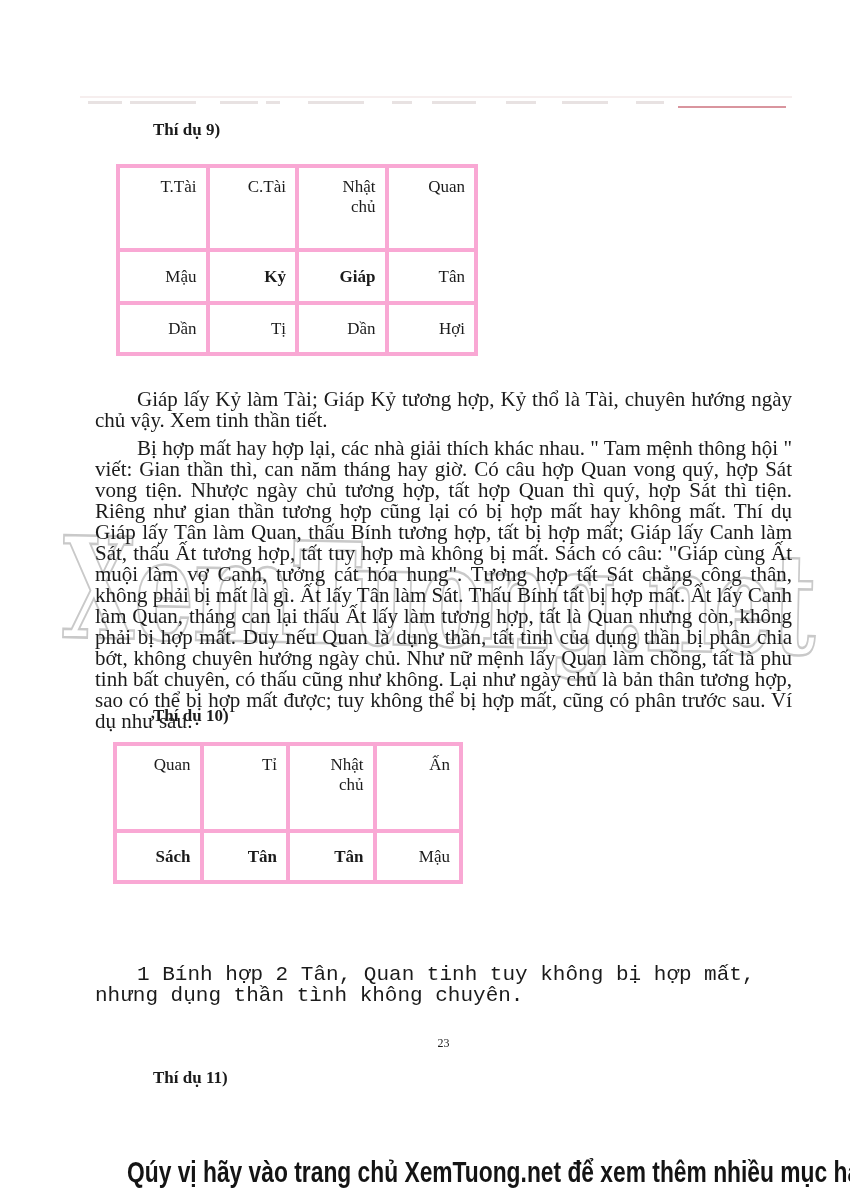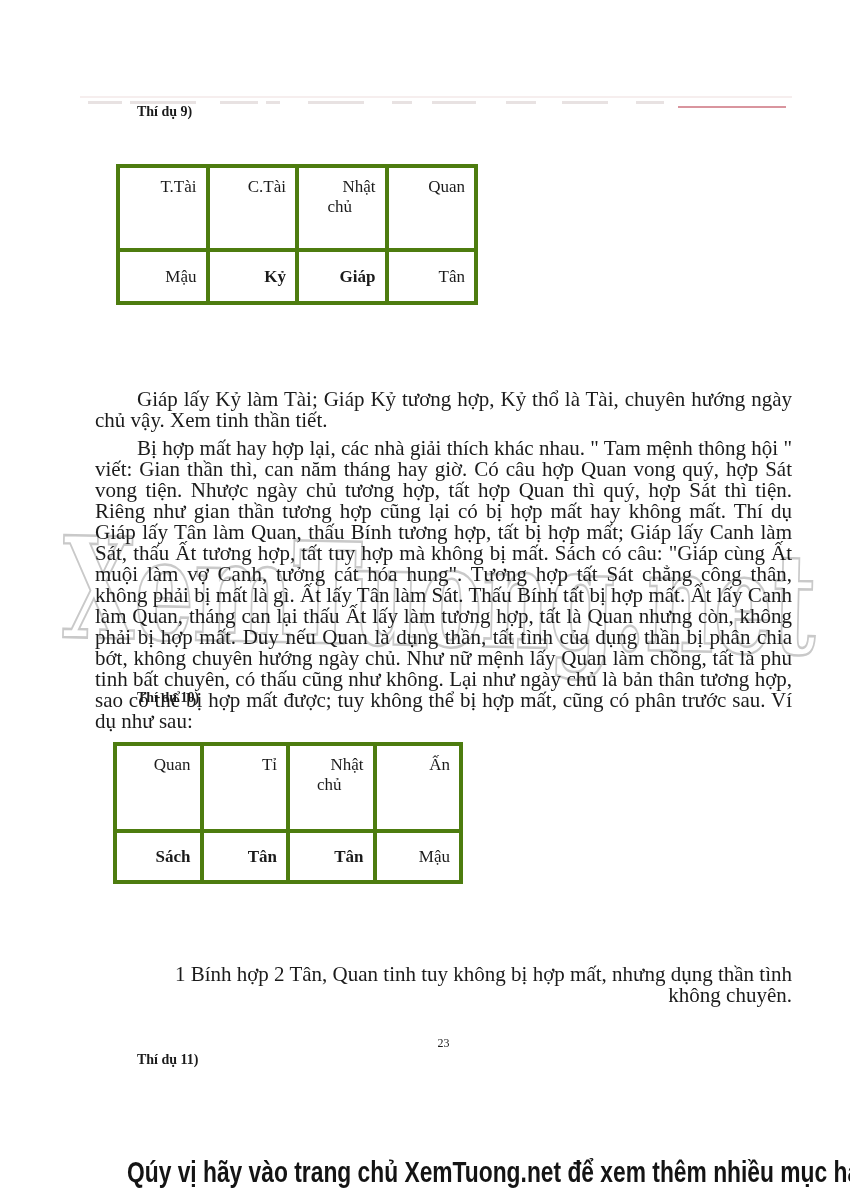--- a/index.html
+++ b/index.html
@@ -13,43 +13,43 @@
 
   
   .watermark{position:absolute;left:64px;top:518px;white-space:nowrap;
              font-family:"DejaVu Serif",serif;font-weight:bold;font-size:140px;line-height:1;
              color:transparent;-webkit-text-stroke:2.5px #c9c9c9;
              transform:rotate(1.3deg) scaleX(0.67);transform-origin:left top;
              letter-spacing:-1px;pointer-events:none;}
 
   .content-layer{position:absolute;inset:0;z-index:2;}
 
-  .heading{position:absolute;left:137px;font-weight:bold;font-size:14px;margin:0;}
+  .heading{position:absolute;left:137px;font-weight:bold;font-size:17px;margin:16px;}
   #heading9{top:104px;}
   #heading10{top:690px;}
   #heading11{top:1052px;}
 
   .para{position:absolute;left:95px;width:697px;margin:0;font-size:21px;line-height:21px;
         text-align:justify;text-indent:42px;}
   #para1{top:389px;}
   #para2{top:438px;}
-  #note{top:964px;text-align:right;}
+  #note{top:964px;text-align:left;font-family:Liberation Mono, monospace;}
 
   table.pillars{position:absolute;border-collapse:collapse;table-layout:fixed;}
   #table1{left:116px;top:164px;width:362px;}
   #table2{left:113px;top:742px;width:350px;}
-  table.pillars td{border:4px solid #4d7c0f;background:transparent;
+  table.pillars td{border:4px solid #f9a8d4;background:transparent;
                    font-size:17px;text-align:right;padding:0 9px 0 0;}
   tr.role-row td{height:71px;vertical-align:top;padding-top:9px;}
   #table2 tr.role-row td{height:74px;}
   tr.stem-row td{height:49px;vertical-align:middle;}
   tr.branch-row td{height:47px;vertical-align:middle;}
   #table2 tr.stem-row td,#table2 tr.branch-row td{height:47px;}
   td .l1{display:block;text-align:right;}
-  td .l2{display:block;text-align:center;padding-left:5px;}
+  td .l2{display:block;text-align:right;padding-left:5px;}
   td.bold{font-weight:bold;}
 
   .page-number{position:absolute;left:95px;top:1036px;width:697px;text-align:center;
                font-size:12px;}
 
   .footer{position:absolute;left:0;top:1155px;width:850px;text-align:center;}
   .footer-inner{display:inline-block;font-family:"Liberation Sans",sans-serif;font-weight:bold;
                 font-size:30px;color:#141414;white-space:nowrap;transform:scaleX(0.76);
                 transform-origin:center;}
 </style>
@@ -87,20 +87,26 @@
           <span class="l2">chủ</span>
         </td>
         <td>Quan</td>
       </tr>
       <tr class="stem-row">
         <td>Mậu</td>
         <td class="bold">Kỷ</td>
         <td class="bold">Giáp</td>
         <td>Tân</td>
       </tr>
+      <tr class="branch-row">
+        <td>Dần</td>
+        <td>Tị</td>
+        <td>Dần</td>
+        <td>Hợi</td>
+      </tr>
     </tbody>
       </table>
 
     <p class="para" id="para1">Giáp lấy Kỷ làm Tài; Giáp Kỷ tương hợp, Kỷ thổ là Tài, chuyên hướng ngày chủ vậy. Xem tinh thần tiết.</p>
 
     <p class="para" id="para2">Bị hợp mất hay hợp lại, các nhà giải thích khác nhau. " Tam mệnh thông hội " viết: Gian thần thì, can năm tháng hay giờ. Có câu hợp Quan vong quý, hợp Sát vong tiện. Nhược ngày chủ tương hợp, tất hợp Quan thì quý, hợp Sát thì tiện. Riêng như gian thần tương hợp cũng lại có bị hợp mất hay không mất. Thí dụ Giáp lấy Tân làm Quan, thấu Bính tương hợp, tất bị hợp mất; Giáp lấy Canh làm Sát, thấu Ất tương hợp, tất tuy hợp mà không bị mất. Sách có câu: "Giáp cùng Ất muội làm vợ Canh, tưởng cát hóa hung". Tương hợp tất Sát chẳng công thân, không phải bị mất là gì. Ất lấy Tân làm Sát. Thấu Bính tất bị hợp mất. Ất lấy Canh làm Quan, tháng can lại thấu Ất lấy làm tương hợp, tất là Quan nhưng còn, không phải bị hợp mất. Duy nếu Quan là dụng thần, tất tình của dụng thần bị phân chia bớt, không chuyên hướng ngày chủ. Như nữ mệnh lấy Quan làm chồng, tất là phu tinh bất chuyên, có thấu cũng như không. Lại như ngày chủ là bản thân tương hợp, sao có thể bị hợp mất được; tuy không thể bị hợp mất, cũng có phân trước sau. Ví dụ như sau:</p>
 
     <p class="heading" id="heading10">Thí dụ 10)</p>
 
     <table class="pillars" id="table2">

